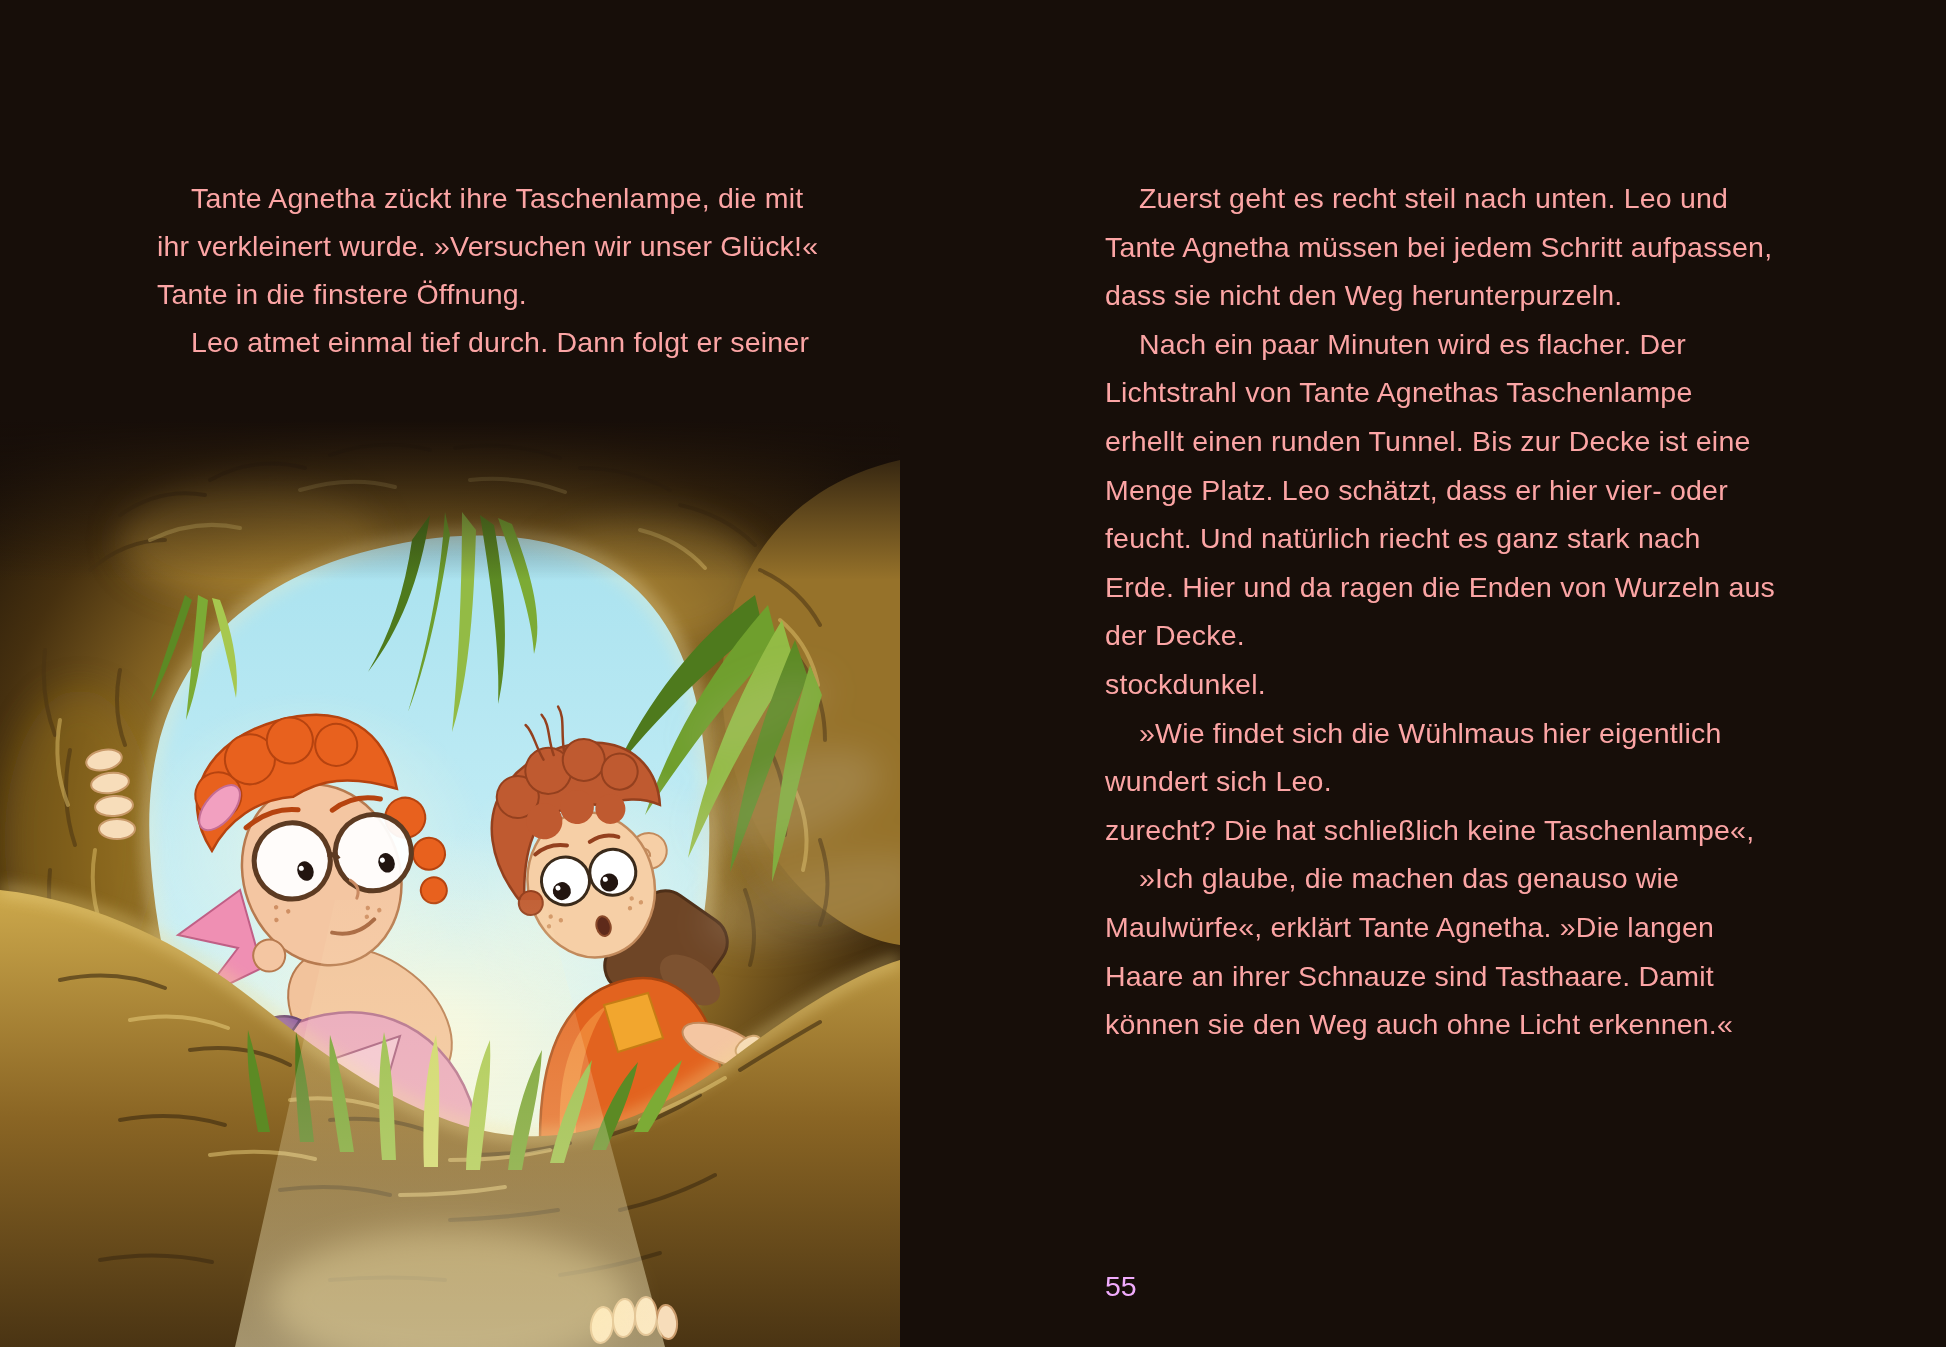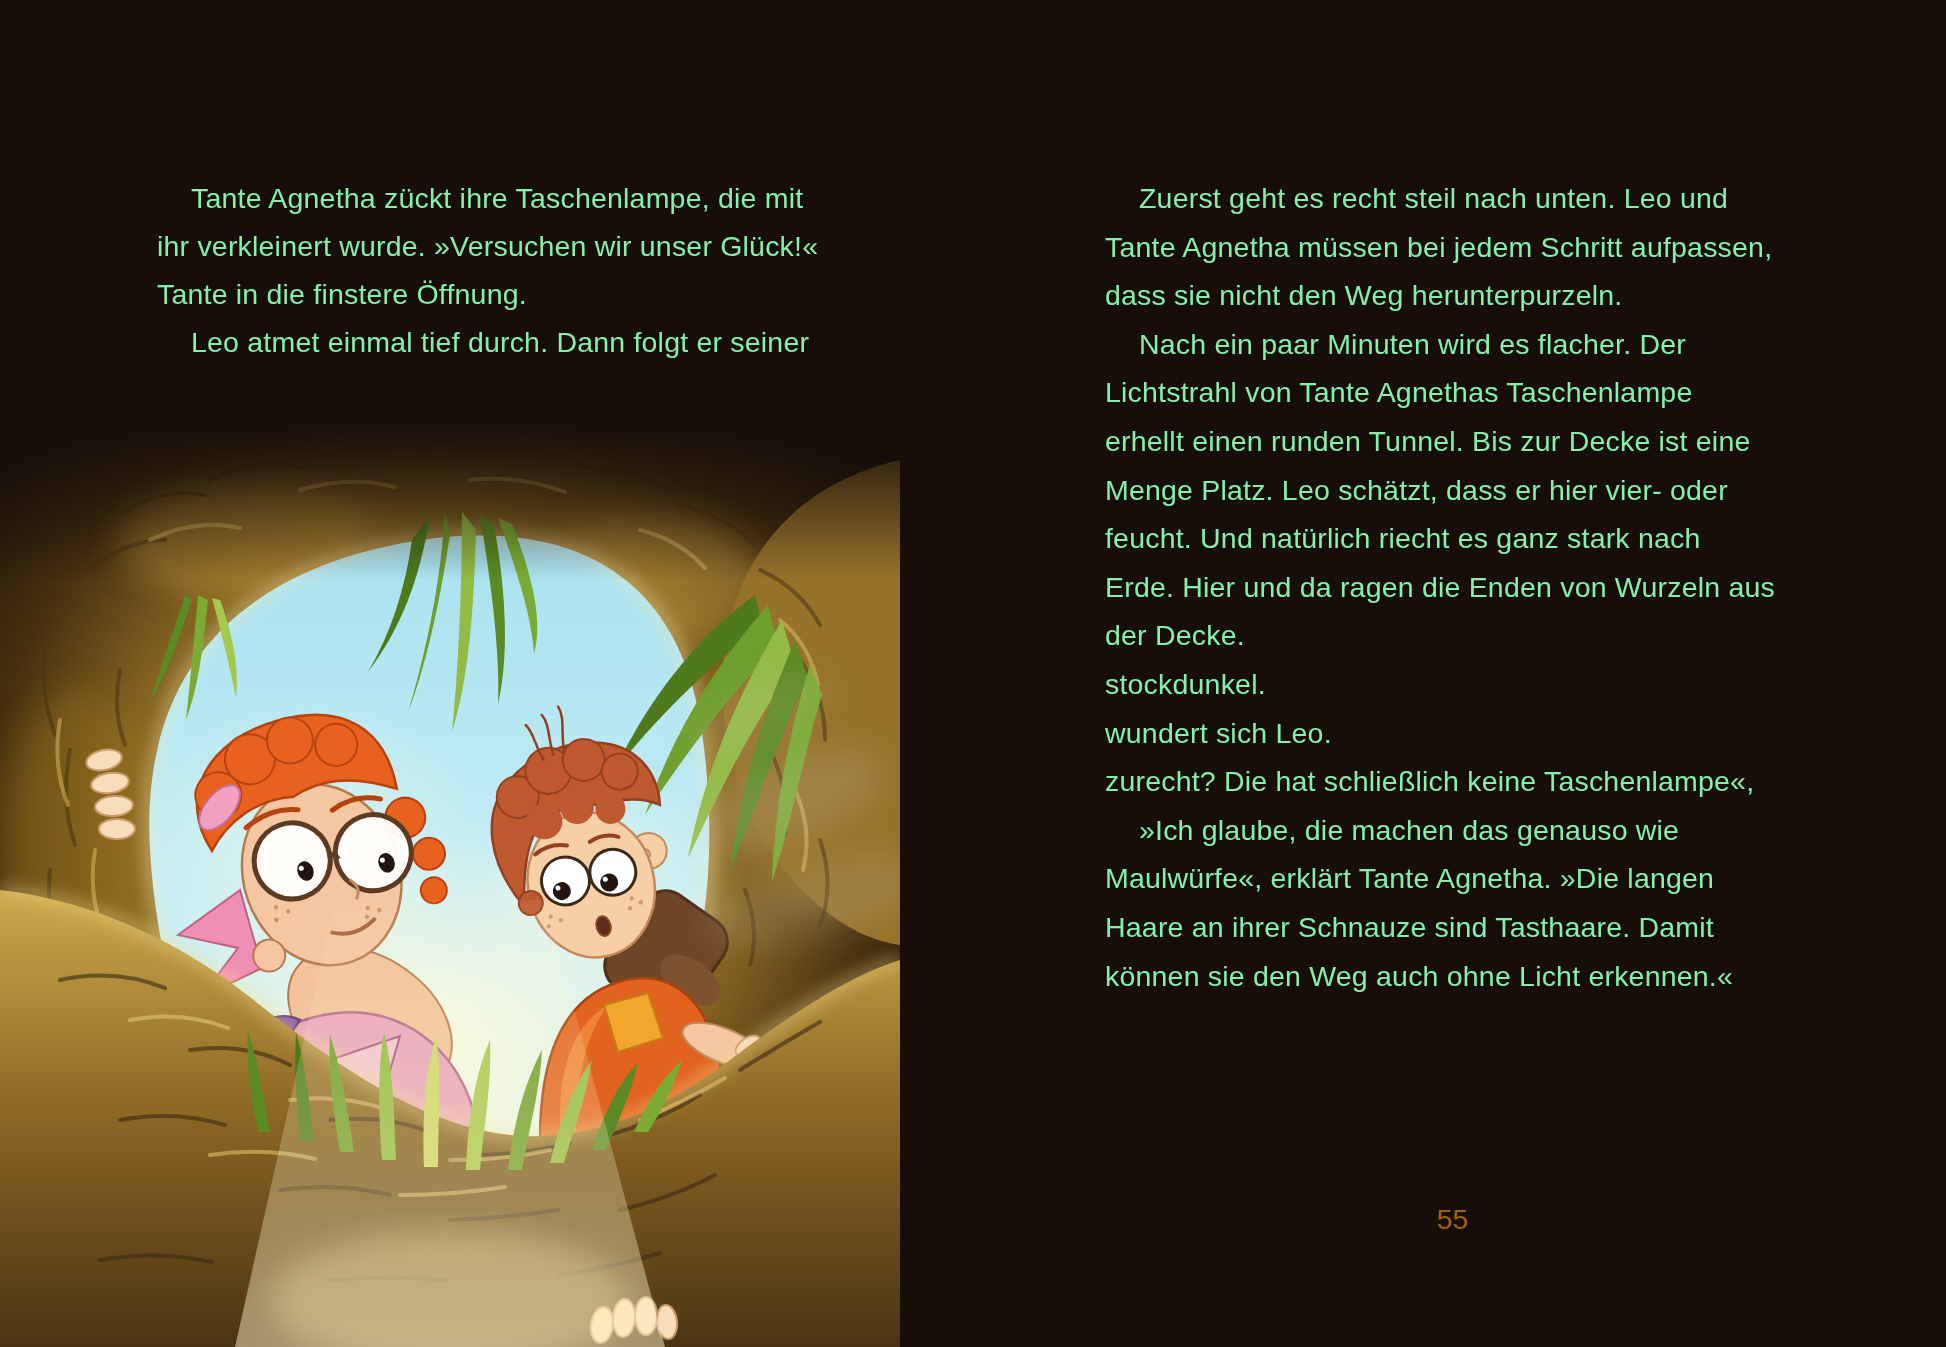--- a/index.html
+++ b/index.html
@@ -13,26 +13,26 @@
   }
   .textblock{position:absolute;}
   .tb-left{left:157px;top:174px;width:700px;}
   .tb-left .line{line-height:48px;}
   .tb-right{left:1105px;top:174px;width:695px;}
   .tb-right .line{line-height:48.6px;}
   .line{
     font-size:28.5px;
     letter-spacing:.2px;
     white-space:nowrap;
-    color:#86efac;
+    color:#fca5a5;
   }
   .line.indent{padding-left:34px;}
   .pagenum{
-    position:absolute;left:1105px;top:1195px;width:695px;
-    text-align:center;font-size:28.5px;line-height:48px;color:#a16207;
+    position:absolute;left:1105px;top:1262px;width:695px;
+    font-size:28.5px;line-height:48px;color:#f0abfc;
   }
   .illo{position:absolute;left:0;top:420px;width:900px;height:927px;}
 </style>
 </head>
 <body>
 
 <div class="page">
 
   <div class="textblock tb-left">
     <div class="line indent">Tante Agnetha zückt ihre Taschenlampe, die mit</div>
@@ -364,20 +364,21 @@
     <div class="line">Tante Agnetha müssen bei jedem Schritt aufpassen,</div>
     <div class="line">dass sie nicht den Weg herunterpurzeln.</div>
     <div class="line indent">Nach ein paar Minuten wird es flacher. Der</div>
     <div class="line">Lichtstrahl von Tante Agnethas Taschenlampe</div>
     <div class="line">erhellt einen runden Tunnel. Bis zur Decke ist eine</div>
     <div class="line">Menge Platz. Leo schätzt, dass er hier vier- oder</div>
     <div class="line">feucht. Und natürlich riecht es ganz stark nach</div>
     <div class="line">Erde. Hier und da ragen die Enden von Wurzeln aus</div>
     <div class="line">der Decke.</div>
     <div class="line">stockdunkel.</div>
+    <div class="line indent">»Wie findet sich die Wühlmaus hier eigentlich</div>
     <div class="line">wundert sich Leo.</div>
     <div class="line">zurecht? Die hat schließlich keine Taschenlampe«,</div>
     <div class="line indent">»Ich glaube, die machen das genauso wie</div>
     <div class="line">Maulwürfe«, erklärt Tante Agnetha. »Die langen</div>
     <div class="line">Haare an ihrer Schnauze sind Tasthaare. Damit</div>
     <div class="line">können sie den Weg auch ohne Licht erkennen.«</div>
   </div>
 
   <div class="pagenum">55</div>
 

